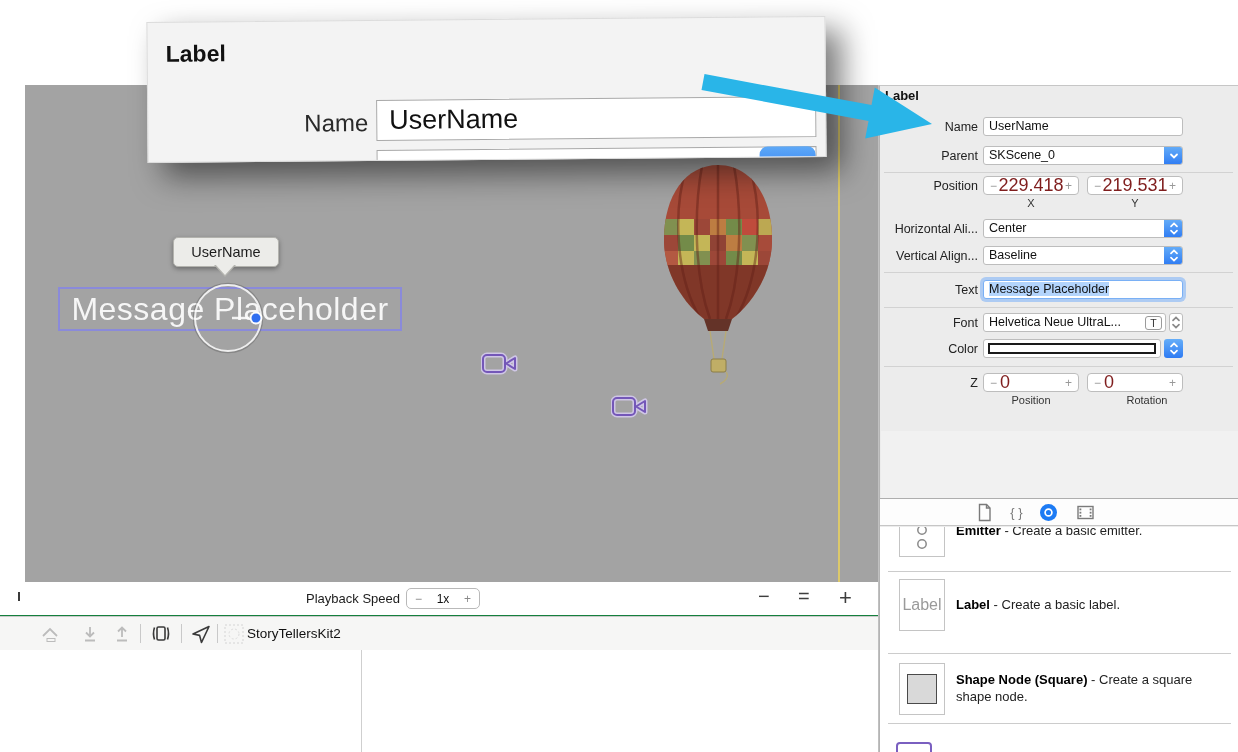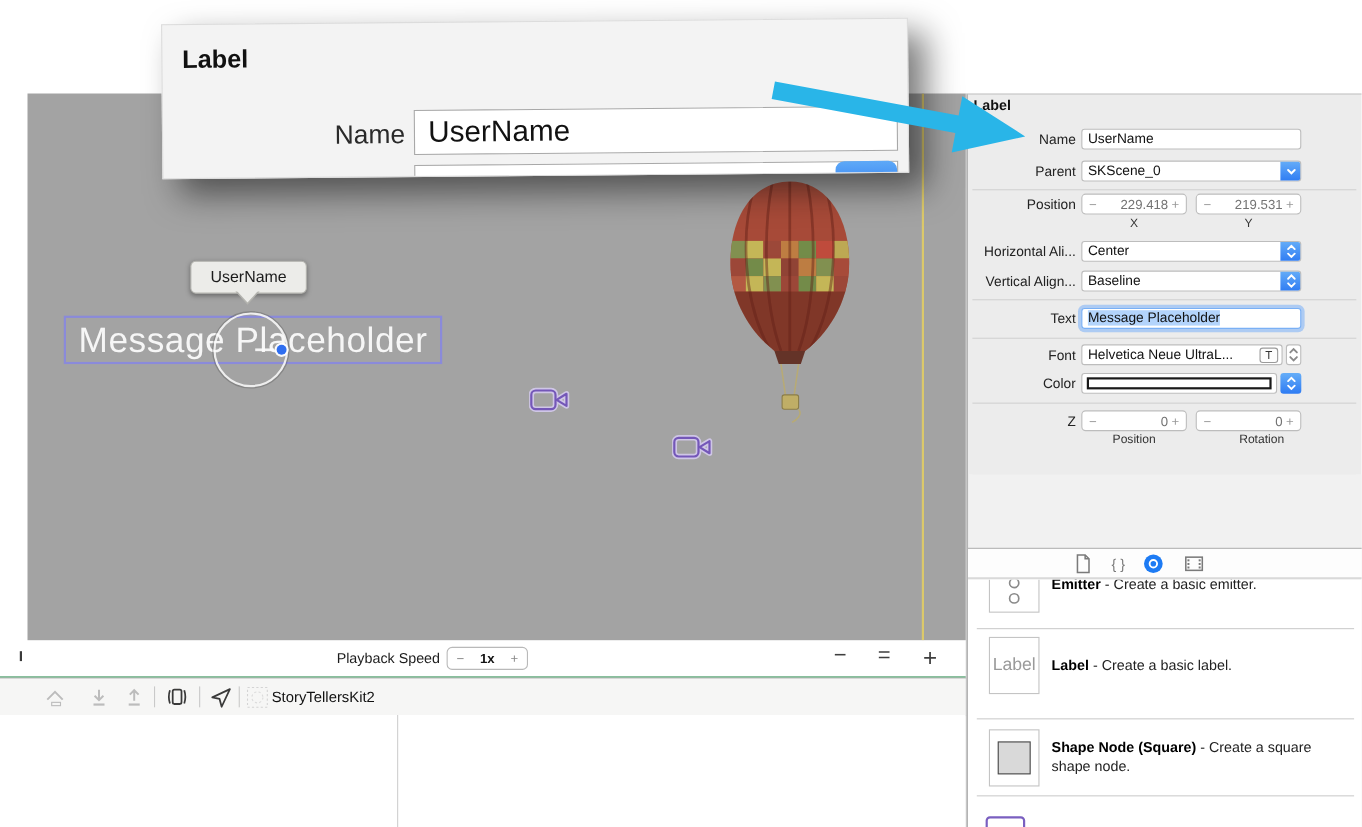--- a/index.html
+++ b/index.html
@@ -23,21 +23,21 @@
     display:flex;align-items:center;justify-content:center;}
   #sel-node span{font-size:32px;font-weight:100;color:rgba(255,255,255,.9);
     letter-spacing:.5px;white-space:nowrap;}
 
   
   #playbar{left:0;top:583px;width:878px;height:32px;background:#fff;border-bottom:6px solid #15803d;}
   #playbar .lbl{left:280px;top:8px;width:120px;text-align:right;font-size:13px;color:#1c1c1c;}
   #speed-step{left:406px;top:5px;width:74px;height:21px;border:1px solid #b9b9b9;border-radius:5px;
     background:#fff;display:flex;align-items:center;padding:0 8px;box-sizing:border-box;font-size:12px;}
   #speed-step .sgn{color:#888;width:12px;}
-  #speed-step .val{flex:1;text-align:center;font-weight:bold;color:#111;}
+  #speed-step .val{flex:1;text-align:center;font-weight:normal;color:#111;}
   .zoomglyph{top:2px;font-size:20px;color:#3e3e3e;}
   #artifact{left:18px;top:592px;width:2px;height:9px;background:#3a3a3a;}
 
   
   #actionbar{left:0;top:616px;width:950px;height:33px;background:#f6f6f5;
     border-top:1px solid #cacaca;border-bottom:1px solid #cacaca;}
   .tb-div{top:7px;width:1px;height:19px;background:#c9c9c9;}
   #proj-name{left:247px;top:9px;font-size:13.5px;color:#111;}
 
   
@@ -50,21 +50,21 @@
     border-left:1px solid #b4b4b4;border-top:1px solid #c6c6c6;box-sizing:border-box;font-size:12.5px;}
   #inspector .hdr{left:5px;top:2px;font-weight:bold;font-size:13px;color:#111;}
   .ins-label{width:96px;text-align:right;color:#222;font-size:12.5px;white-space:nowrap;overflow:hidden;}
   .field{left:103px;width:200px;height:19px;background:#fff;border:1px solid #bdbdbd;border-radius:3px;
     box-sizing:border-box;font-size:12.5px;color:#111;line-height:17px;padding:0 5px;overflow:hidden;white-space:nowrap;}
   .popupbtn{width:19px;height:19px;background:linear-gradient(#66aef8,#2e7bf3);
     border-radius:0 3px 3px 0;display:flex;align-items:center;justify-content:center;box-sizing:border-box;}
   .stepper{height:19px;width:96px;border:1px solid #bdbdbd;border-radius:4px;background:#fff;
     display:flex;align-items:center;padding:0 6px;box-sizing:border-box;font-size:12px;}
   .stepper .sgn{color:#999;width:10px;}
-  .stepper .val{flex:1;text-align:right;color:#737373;font-size:12px;}
+  .stepper .val{flex:1;text-align:left;color:#7f1d1d;font-size:18px;}
   .cap{font-size:11px;color:#333;text-align:center;width:96px;}
   .ins-div{left:4px;width:349px;height:1px;background:#d2d2d2;}
   #ins-lower{left:1px;top:345px;width:357px;height:67px;background:#f1f1f1;}
   #lib-top-border{left:0;top:412px;width:359px;height:1px;background:#aeaeae;}
   #lib-tabs{left:0;top:413px;width:359px;height:27px;background:#fdfdfd;border-bottom:1px solid #c6c6c6;box-sizing:border-box;}
   #lib-list{left:0;top:441px;width:359px;height:226px;background:#fff;overflow:hidden;}
   .lib-row{position:absolute;left:0;width:425px;}
   .lib-thumb{position:absolute;left:19px;width:46px;height:52px;background:#fff;border:1px solid #c4c4c4;
     box-sizing:border-box;display:flex;align-items:center;justify-content:center;}
   .lib-text{position:absolute;left:76px;width:252px;font-size:13px;color:#222;line-height:17px;}

